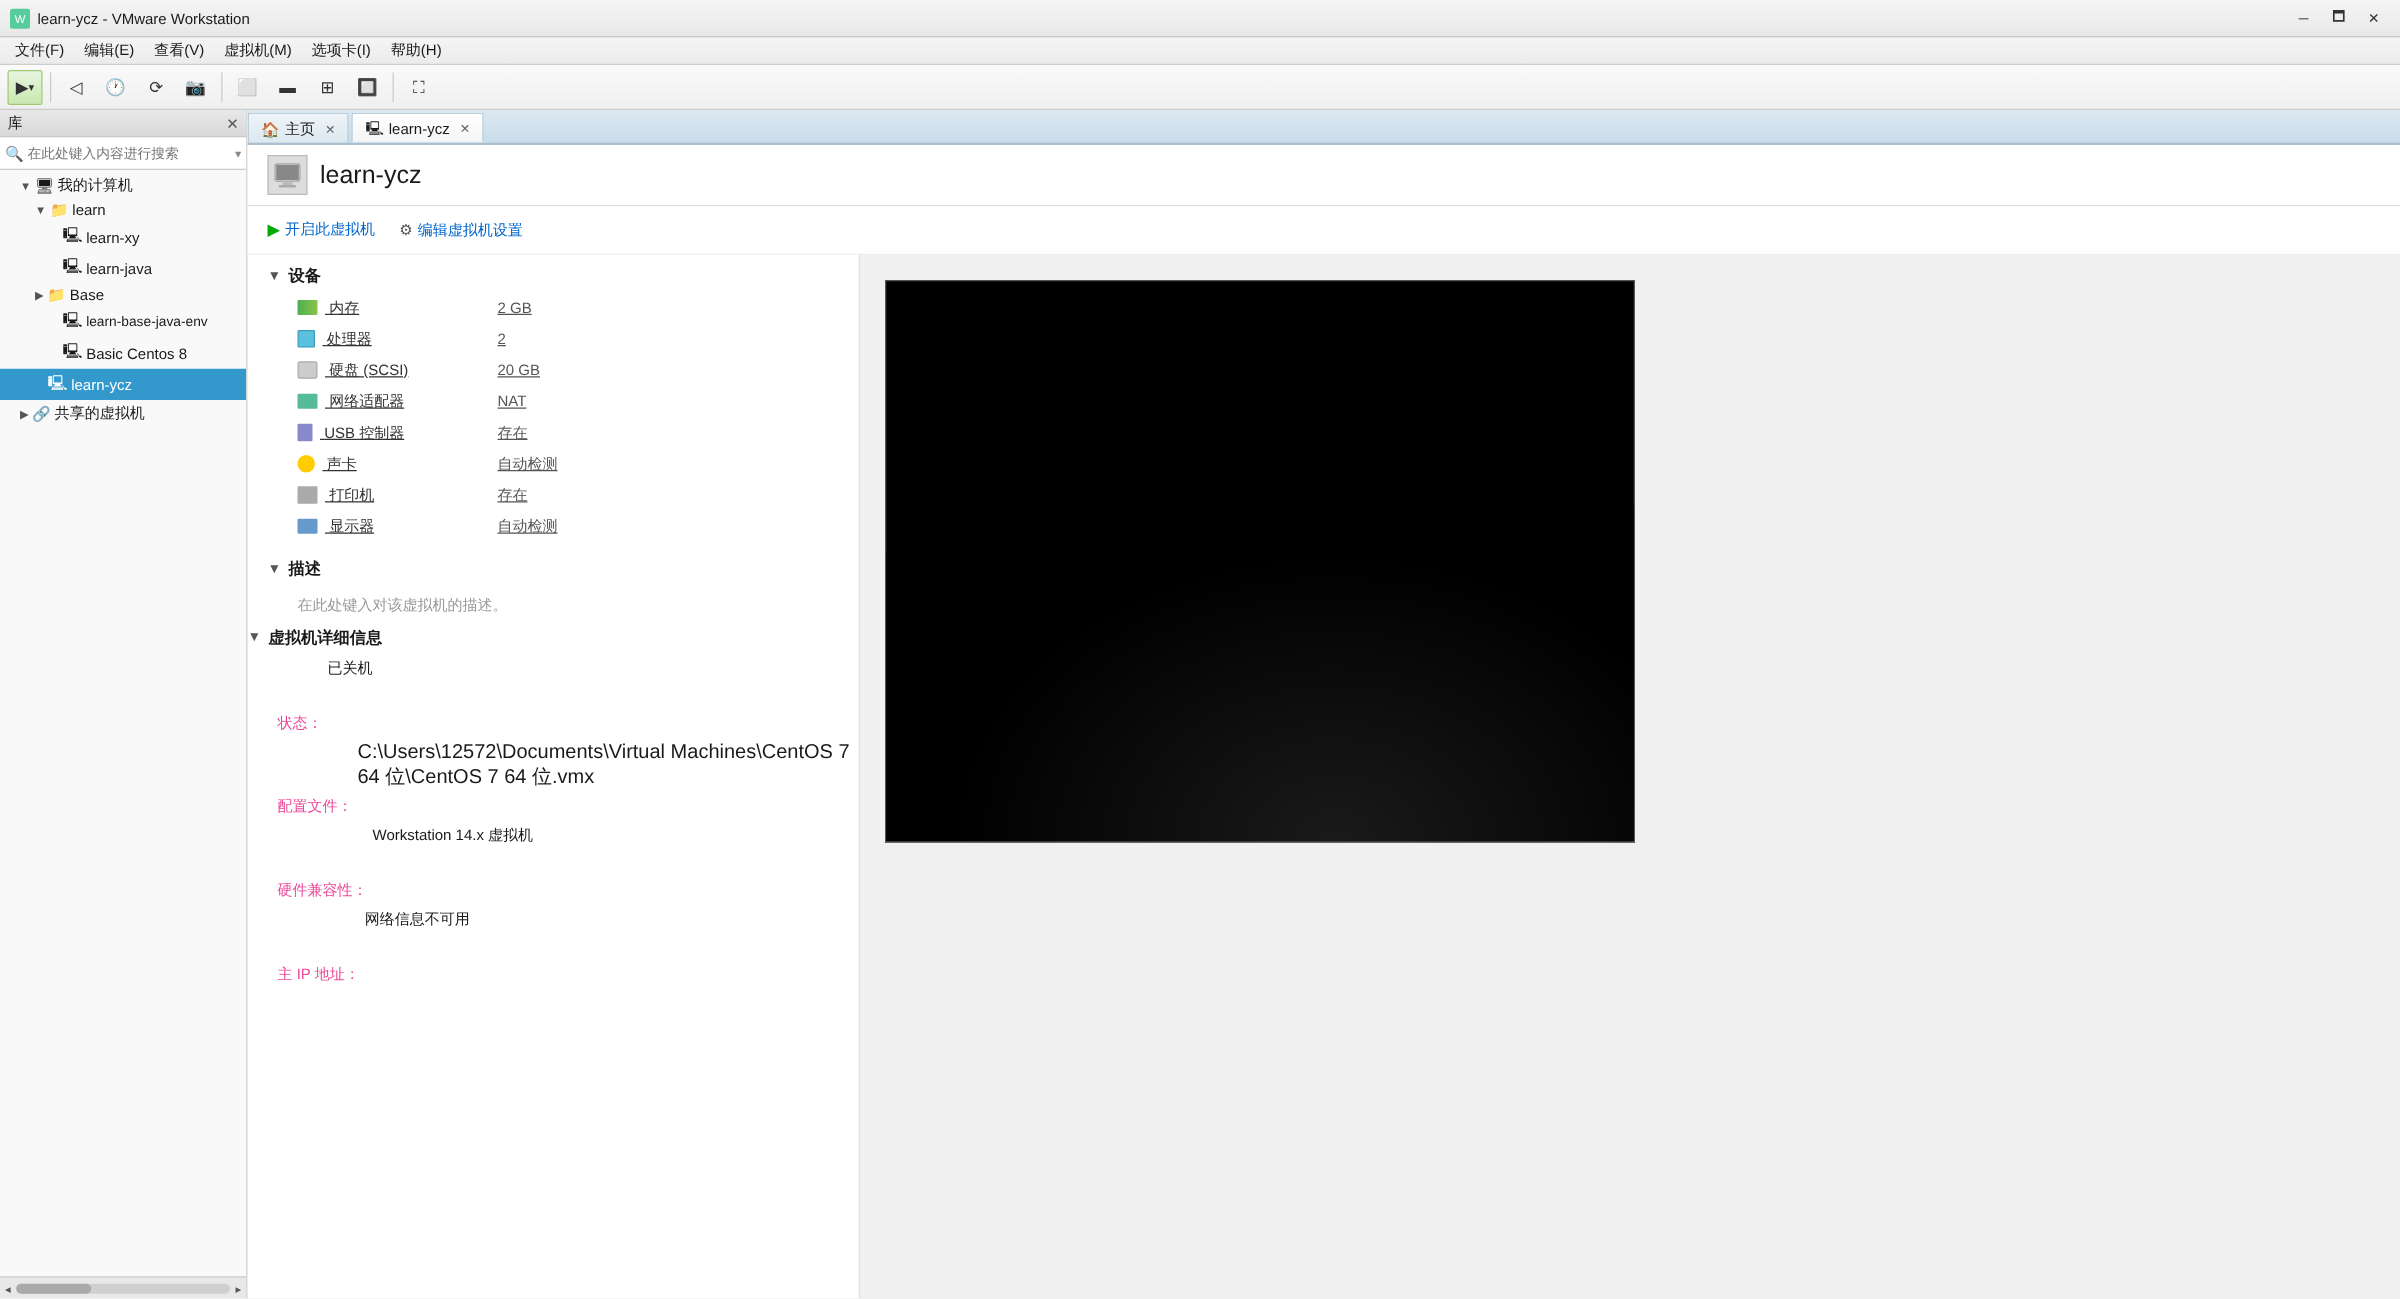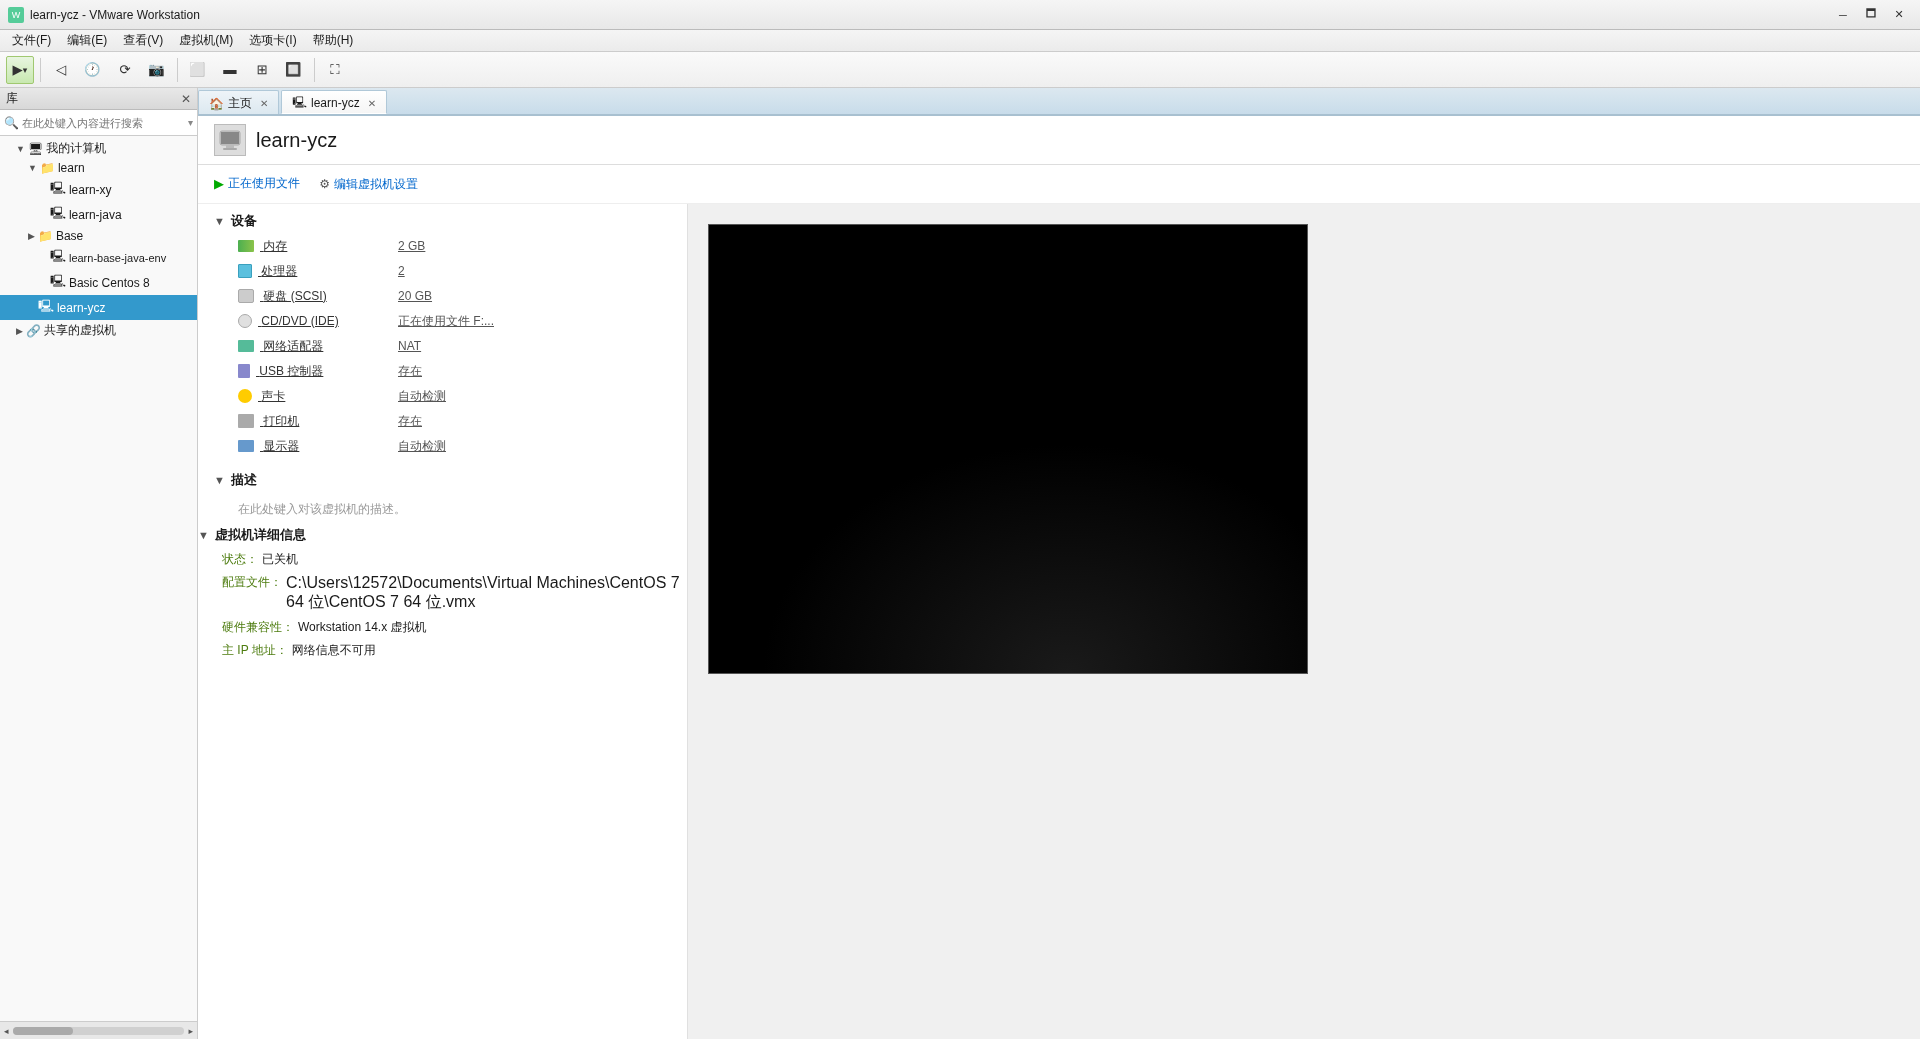--- a/index.html
+++ b/index.html
@@ -158,21 +158,21 @@
       border: 1px solid #555;
       position: relative; overflow: hidden;
     }
     #vm-screen-inner {
       position: absolute; bottom: 0; left: 0; right: 0; height: 60%;
       background: radial-gradient(ellipse at 60% 100%, #1a1a1a 0%, #000 60%);
       border-top-left-radius: 80% 40px;
     }
     .vm-detail-header { display: flex; align-items: center; gap: 6px; font-weight: bold; font-size: 13px; cursor: pointer; padding-bottom: 4px; }
     .vm-detail-row { display: flex; padding: 3px 0 3px 24px; font-size: 12px; gap: 4px; }
-    .vm-detail-label { color: #4d7c0f; white-space: nowrap; }
+    .vm-detail-label { color: #ec4899; white-space: nowrap; margin-top: 44px; }
     .vm-detail-value { color: #1a1a1a; }
 
     
     #bottom-bar { height: 18px; background: #e8e8e8; border-top: 1px solid #ccc; display: flex; align-items: center; padding: 0 4px; }
     .scroll-arrow { font-size: 9px; color: #555; cursor: pointer; }
     #scroll-track { flex: 1; height: 8px; background: #d0d0d0; border-radius: 4px; margin: 0 4px; }
     #scroll-thumb { width: 60px; height: 8px; background: #aaa; border-radius: 4px; }
 
     
     ::-webkit-scrollbar { width: 8px; height: 8px; }
@@ -343,21 +343,21 @@
             <rect x="5" y="20" width="14" height="2" fill="#aaa" rx="1"></rect>
             <rect x="3" y="4" width="18" height="12" fill="#888"></rect>
           </svg>
       </div>
       <span id="vm-title-text">learn-ycz</span>
     </div>
 
     <div id="vm-actions">
       <span class="vm-action-btn">
         <span class="play-icon">▶</span>
-        <span>正在使用文件</span>
+        <span>开启此虚拟机</span>
       </span>
       <span class="vm-action-btn">
         <span class="settings-icon">⚙</span>
         <span>编辑虚拟机设置</span>
       </span>
     </div>
 
     <div id="vm-body">
 
       <div id="device-panel">
@@ -381,27 +381,20 @@
                 <span>处理器</span>
               </td>
               <td>2</td>
             </tr>
             <tr>
               <td>
                 <span class="device-icon-disk"></span>
                 <span>硬盘 (SCSI)</span>
               </td>
               <td>20 GB</td>
-            </tr>
-            <tr>
-              <td>
-                <span class="device-icon-cd"></span>
-                <span>CD/DVD (IDE)</span>
-              </td>
-              <td>正在使用文件 F:...</td>
             </tr>
             <tr>
               <td>
                 <span class="device-icon-net"></span>
                 <span>网络适配器</span>
               </td>
               <td>NAT</td>
             </tr>
             <tr>
               <td>

